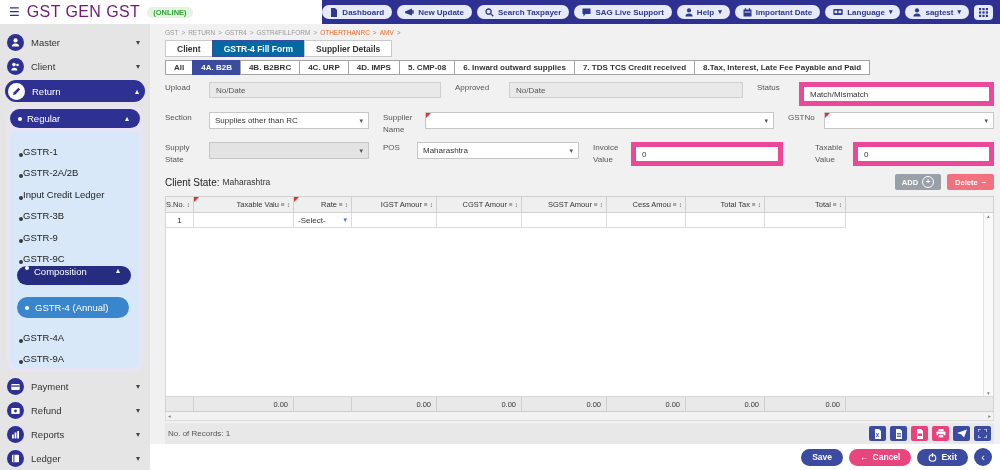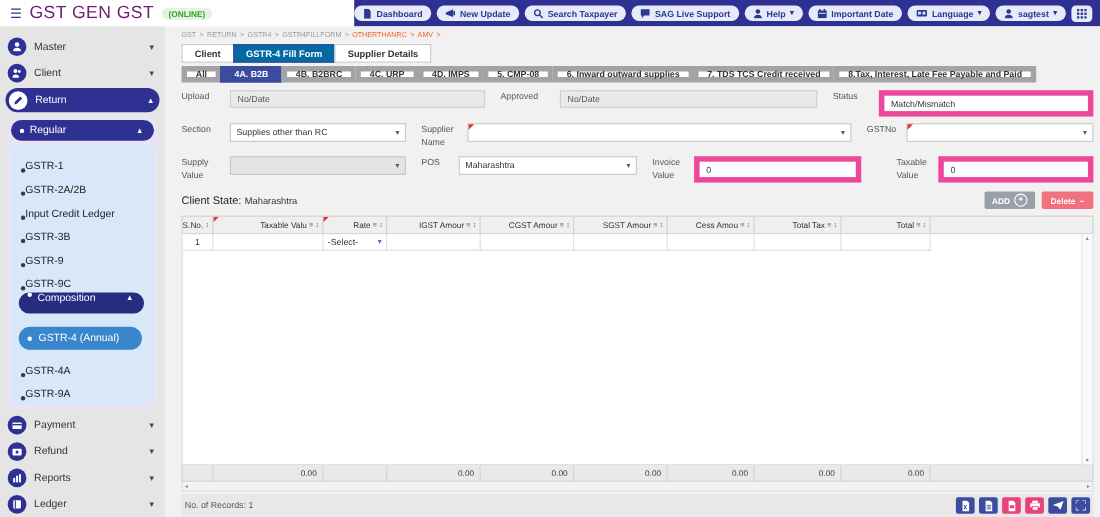--- a/index.html
+++ b/index.html
@@ -41,21 +41,21 @@
 
   
   .main{flex:1;background:#f1f1f1;display:flex;flex-direction:column;min-width:0}
   .crumbs{height:10px;padding:3px 0 0 15px;font-size:6.5px;color:#9a9a9a;display:flex;gap:3px;align-items:center}
   .crumbs .hl{color:#f26722}
   .tabs1{display:flex;padding:3px 0 0 15px;height:17px}
   .tab1{background:#fff;border:1px solid #c9c9c9;font-size:8.5px;font-weight:bold;color:#333;
         padding:0 11px;display:flex;align-items:center;margin-right:-1px;cursor:pointer}
   .tab1.active{background:#0369a1;color:#fff;border-color:#3b4b9e}
   .tabs2{display:flex;margin:3px 0 0 15px;width:fit-content;height:15px}
-  .tab2{background:#fff;border:5px solid #a3a3a3;margin-right:-1px;font-size:8px;font-weight:bold;color:#333;
+  .tab2{background:#fff;border:1px solid #a3a3a3;margin-right:-1px;font-size:8px;font-weight:bold;color:#333;
         padding:0 8px;display:flex;align-items:center;white-space:nowrap;cursor:pointer}
   .tab2.active{background:#3b4b9e;color:#fff;border-color:#3b4b9e}
 
   .formarea{padding:7px 6px 0 15px}
   .frow{display:flex;align-items:flex-start;margin-bottom:6px}
   .flabel{font-size:8px;color:#555;line-height:1.5;flex:none}
   .gbox{background:#e9e9e9;border:1px solid #cfcfcf;height:14px;font-size:8px;color:#555;
         display:flex;align-items:center;padding:0 6px;box-sizing:content-box}
   .wbox{background:#fff;border:5px solid #ec4899;height:14px;font-size:8px;color:#333;
         display:flex;align-items:center;padding:0 6px}
@@ -399,21 +399,21 @@
           <span></span>
           <span class="chev">▾</span>
         </span>
         <span class="flabel" style="width:36px;margin-left:14px">GSTNo</span>
         <span class="sel flag" style="width:158px">
           <span></span>
           <span class="chev">▾</span>
         </span>
       </div>
       <div class="frow">
-        <span class="flabel" style="width:44px">Supply Value</span>
+        <span class="flabel" style="width:44px">Supply State</span>
         <span class="sel disabled" style="width:148px">
           <span></span>
           <span class="chev">▾</span>
         </span>
         <span class="flabel" style="width:34px;margin-left:14px">POS</span>
         <span class="sel" style="width:150px">
           <span>Maharashtra</span>
           <span class="chev">▾</span>
         </span>
         <span class="flabel" style="width:38px;margin-left:14px">Invoice Value</span>
@@ -559,14 +559,35 @@
             </svg>
           </span>
         <span class="iconbtn blue">
             <svg width="9" height="9" viewBox="0 0 9 9">
               <path d="M0 3V0h3M6 0h3v3M9 6v3H6M3 9H0V6" fill="none" stroke="#fff" stroke-width="1.1"></path>
             </svg>
           </span>
       </span>
     </div>
 
+    <div class="bottombar">
+      <span class="bbtn navy">
+          <span>Save</span>
+        </span>
+      <span class="bbtn pink">
+        <span>←</span>
+        <span>Cancel</span>
+      </span>
+      <span class="bbtn navy">
+        <span>
+            <svg width="9" height="9" viewBox="0 0 9 9">
+              <circle cx="4.5" cy="5" r="3.3" fill="none" stroke="#fff" stroke-width="1.1"></circle>
+              <line x1="4.5" y1="0" x2="4.5" y2="4" stroke="#fff" stroke-width="1.2"></line>
+            </svg>
+          </span>
+        <span>Exit</span>
+      </span>
+      <span class="circbtn">
+          <span>‹</span>
+        </span>
+    </div>
   </div>
 </div>
 
 </body></html>

